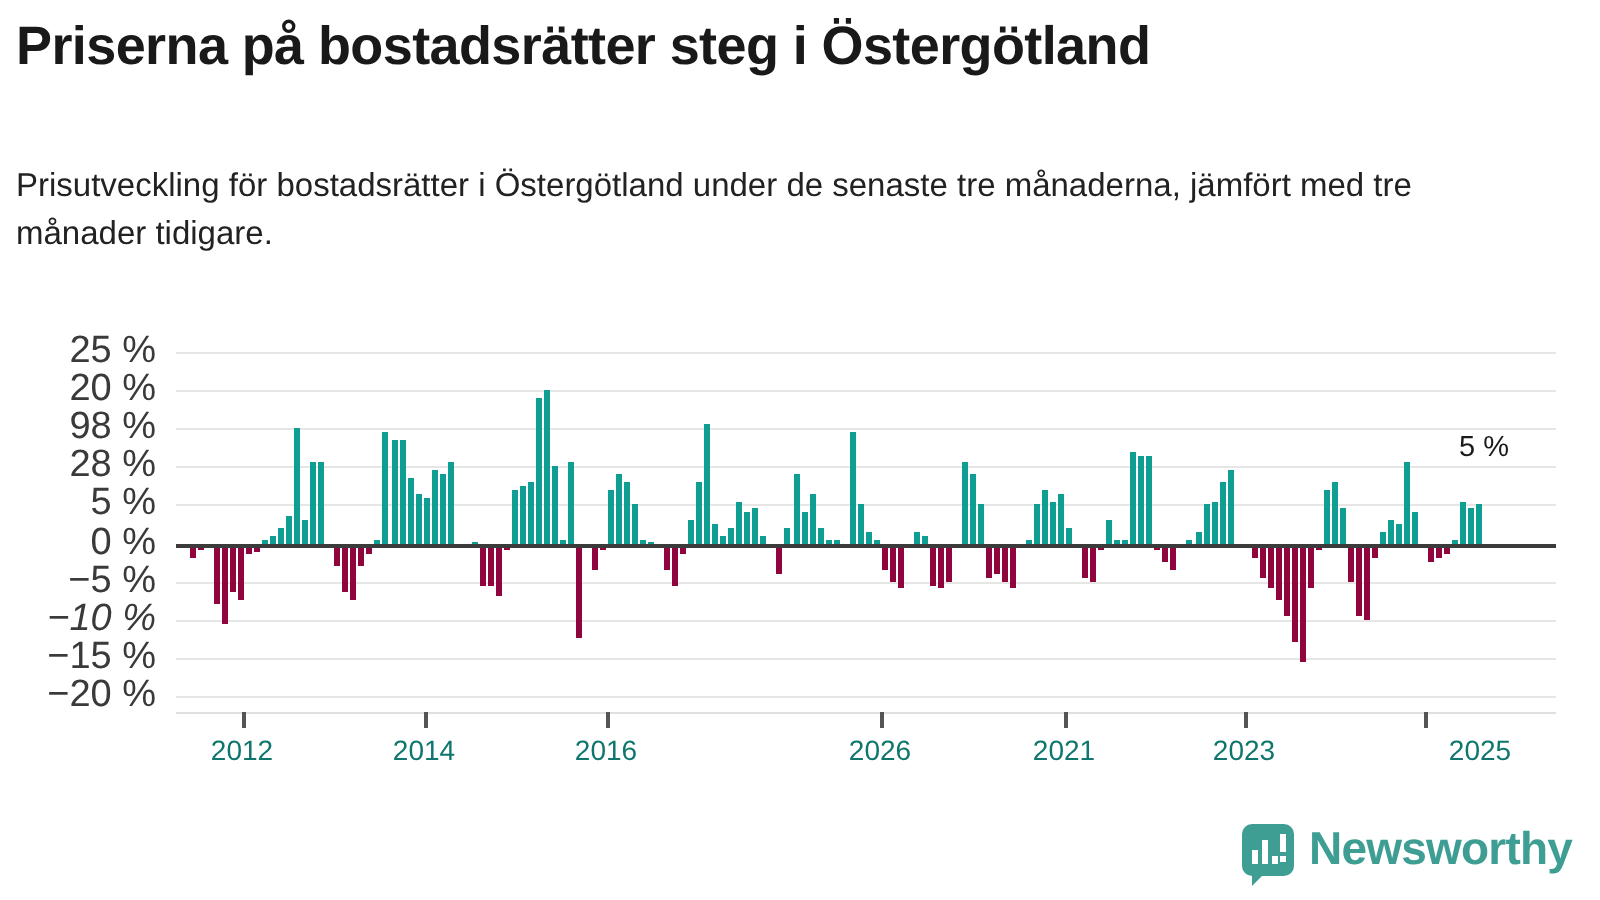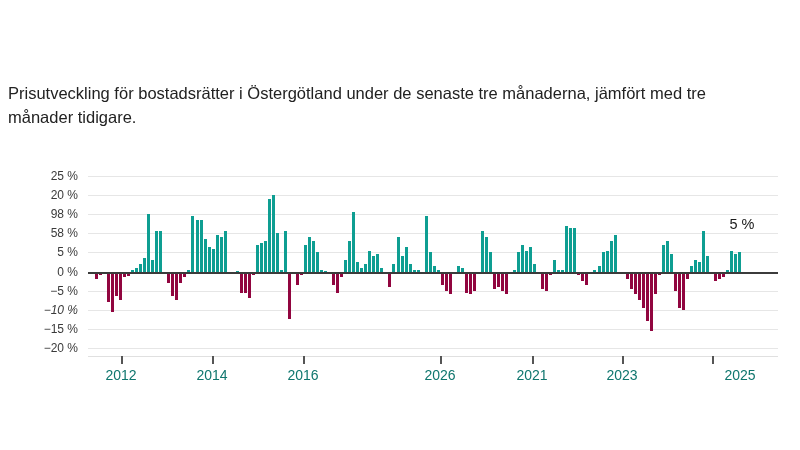--- a/index.html
+++ b/index.html
@@ -51,21 +51,21 @@
   .gridline.zero{
     background:#3b3b3b;
     height:2px;
     z-index:4;
   }
   .ylabel{
     position:absolute;
     right:722px;
     width:auto;
     text-align:right;
-    font-size:12px;
+    font-size:19px;
     color:#3a3a3a;
     white-space:nowrap;
     transform:translateY(-50%);
   }
   .ylabels{position:absolute;left:0;top:8px;width:82px;height:172px;}
   .ylabels .ylabel{right:4px;}
 
   .bars{
     position:absolute;
     left:0; top:0; width:100%; height:100%;
@@ -146,28 +146,29 @@
   }
   .logo-text{
     font-size:23px;font-weight:bold;color:#3f9e94;letter-spacing:-0.4px;
   }
 </style>
 </head>
 <body>
 
 <div class="page">
 
+  <div class="title">Priserna på bostadsrätter steg i Östergötland</div>
   <div class="subtitle">Prisutveckling för bostadsrätter i Östergötland under de senaste tre månaderna, jämfört med tre månader tidigare.</div>
 
   <div class="chart">
     <div class="ylabels" id="ylabels">
         <div class="ylabel" style="top: 0px;">25 %</div>
         <div class="ylabel" style="top: 19.1111px;">20 %</div>
         <div class="ylabel" style="top: 38.2222px;">98 %</div>
-        <div class="ylabel" style="top: 57.3333px;">58 %</div>
+        <div class="ylabel" style="top: 57.3333px;">28 %</div>
         <div class="ylabel" style="top: 76.4444px;">5 %</div>
         <div class="ylabel" style="top: 95.5556px;">0 %</div>
         <div class="ylabel" style="top: 114.667px;">−5 %</div>
         <div class="ylabel" style="top: 133.778px; font-style: italic;">−10 %</div>
         <div class="ylabel" style="top: 152.889px;">−15 %</div>
         <div class="ylabel" style="top: 172px;">−20 %</div>
       </div>
     <div class="plot" id="plot">
       <div id="gridlines">
           <div class="gridline" style="top: 0px;"></div>
@@ -360,14 +361,25 @@
         <div class="xtlabel" style="left: 352px;">2026</div>
         <div class="xtick" style="left: 444px;"></div>
         <div class="xtlabel" style="left: 444px;">2021</div>
         <div class="xtick" style="left: 534px;"></div>
         <div class="xtlabel" style="left: 534px;">2023</div>
         <div class="xtick" style="left: 624px;"></div>
         <div class="xtlabel" style="left: 652px;">2025</div>
       </div>
   </div>
 
+  <div class="logo">
+    <div class="logo-mark">
+      <div class="logo-bars">
+          <i></i>
+          <i></i>
+          <i></i>
+        </div>
+      <div class="logo-dot"></div>
+    </div>
+    <div class="logo-text">Newsworthy</div>
+  </div>
 
 </div>
 
 </body></html>

